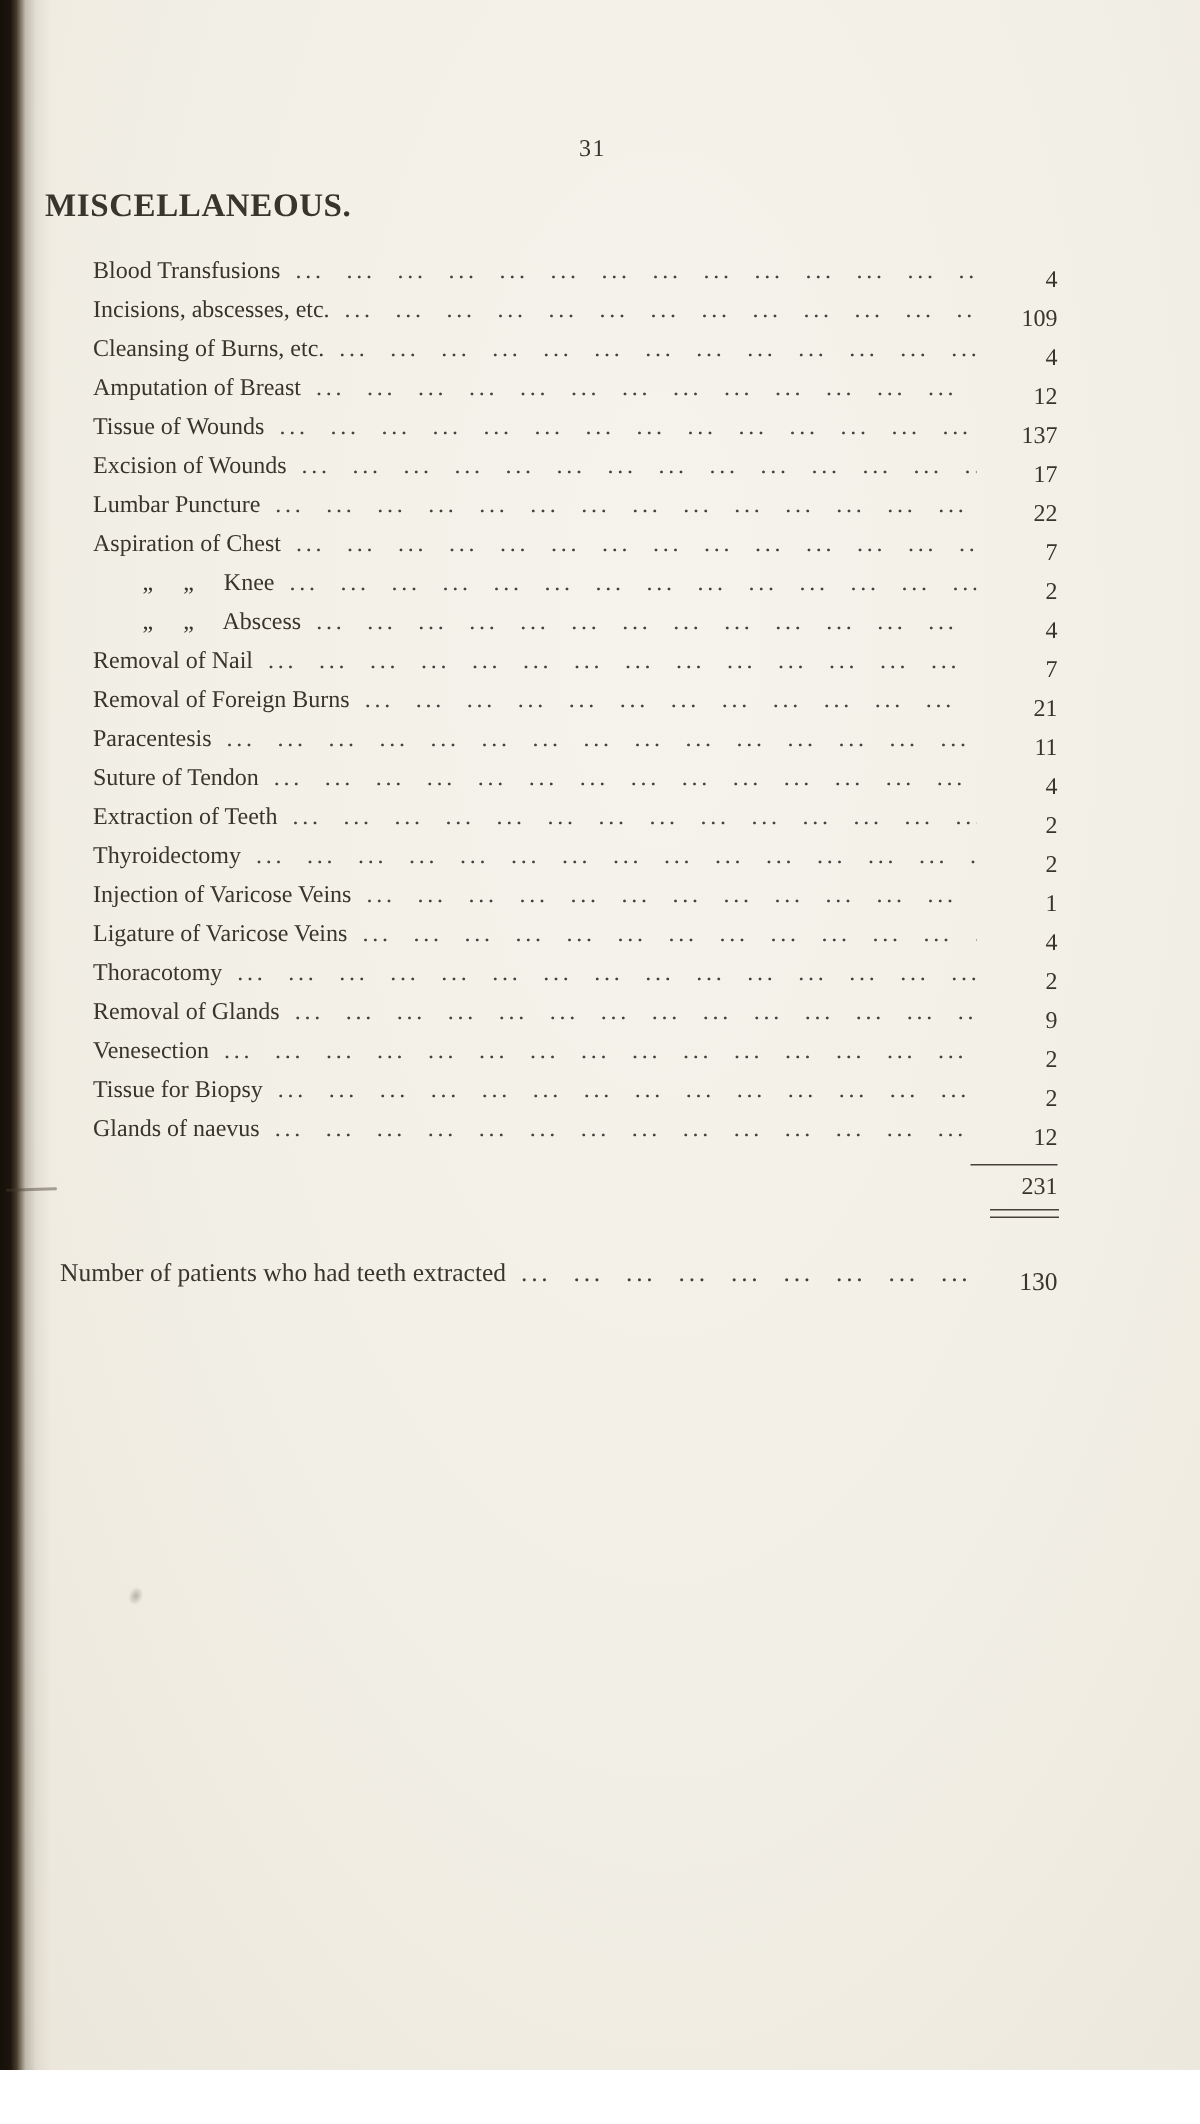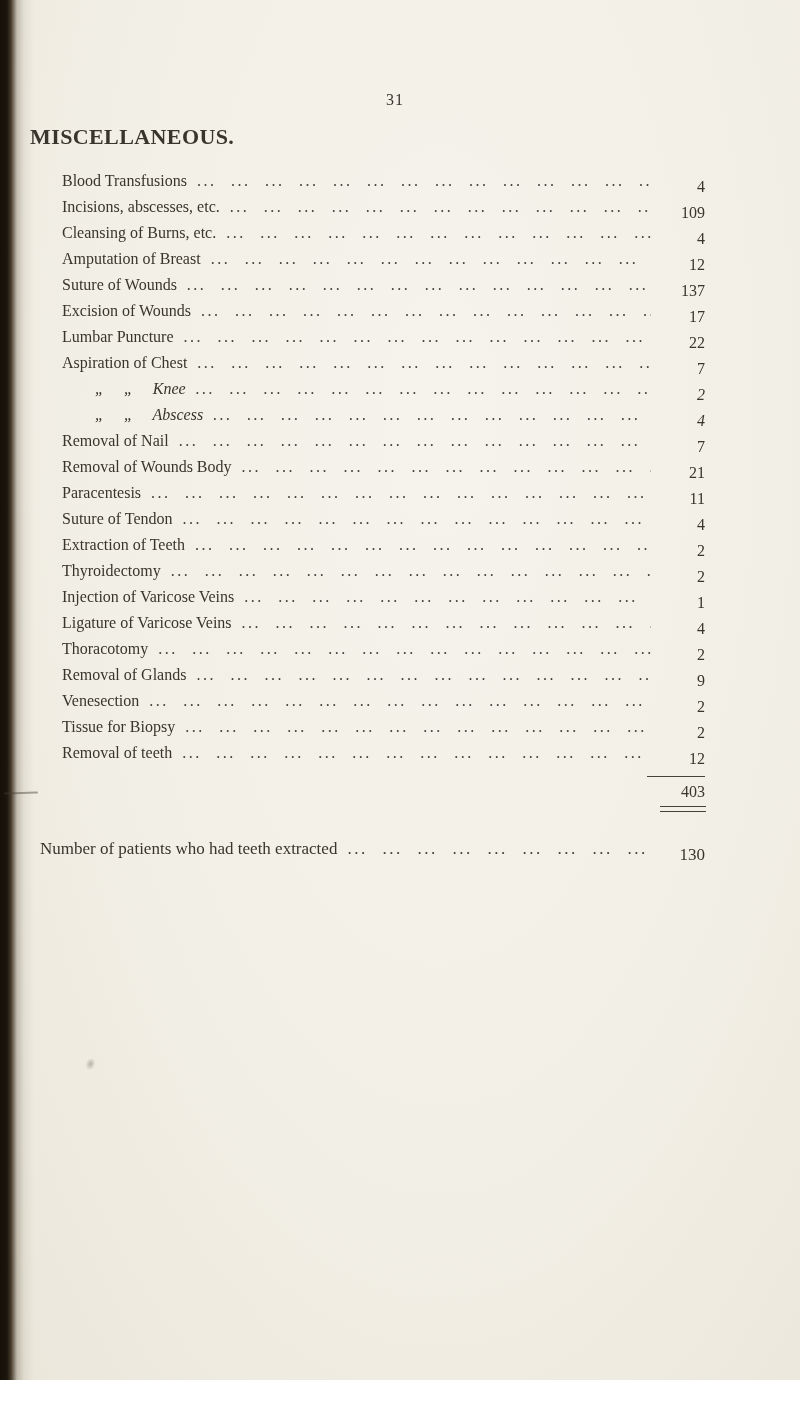--- a/index.html
+++ b/index.html
@@ -47,21 +47,21 @@
   }
   .rows {
     margin: 20px 0 0 32px;
   }
   .row {
     display: flex;
     align-items: center;
     line-height: 26px;
     font-size: 16px;
   }
-  .row.indent { padding-left: 33px; font-style: italic; }
+  .row.indent { padding-left: 33px; }
   .label {
     flex: 0 0 auto;
     white-space: pre;
   }
   .leader {
     flex: 1 1 auto;
     min-width: 0;
     overflow: hidden;
     white-space: pre;
     letter-spacing: 2.5px;
@@ -151,21 +151,21 @@
           <span class="label">Cleansing of Burns, etc.</span>
           <span class="leader">... ... ... ... ... ... ... ... ... ... ... ... ... ... ... ... ... ... ... ... ... ... ... ... ... ... ... ... ... ... ... ... ... ... ... ... ... ... ... ... </span>
           <span class="value">4</span>
         </div>
         <div class="row">
           <span class="label">Amputation of Breast</span>
           <span class="leader">... ... ... ... ... ... ... ... ... ... ... ... ... ... ... ... ... ... ... ... ... ... ... ... ... ... ... ... ... ... ... ... ... ... ... ... ... ... ... ... </span>
           <span class="value">12</span>
         </div>
         <div class="row">
-          <span class="label">Suture of Wounds</span>
+          <span class="label">Tissue of Wounds</span>
           <span class="leader">... ... ... ... ... ... ... ... ... ... ... ... ... ... ... ... ... ... ... ... ... ... ... ... ... ... ... ... ... ... ... ... ... ... ... ... ... ... ... ... </span>
           <span class="value">137</span>
         </div>
         <div class="row">
           <span class="label">Excision of Wounds</span>
           <span class="leader">... ... ... ... ... ... ... ... ... ... ... ... ... ... ... ... ... ... ... ... ... ... ... ... ... ... ... ... ... ... ... ... ... ... ... ... ... ... ... ... </span>
           <span class="value">17</span>
         </div>
         <div class="row">
           <span class="label">Lumbar Puncture</span>
@@ -186,21 +186,21 @@
           <span class="label">„     „     Abscess</span>
           <span class="leader">... ... ... ... ... ... ... ... ... ... ... ... ... ... ... ... ... ... ... ... ... ... ... ... ... ... ... ... ... ... ... ... ... ... ... ... ... ... ... ... </span>
           <span class="value">4</span>
         </div>
         <div class="row">
           <span class="label">Removal of Nail</span>
           <span class="leader">... ... ... ... ... ... ... ... ... ... ... ... ... ... ... ... ... ... ... ... ... ... ... ... ... ... ... ... ... ... ... ... ... ... ... ... ... ... ... ... </span>
           <span class="value">7</span>
         </div>
         <div class="row">
-          <span class="label">Removal of Wounds Body</span>
+          <span class="label">Removal of Foreign Burns</span>
           <span class="leader">... ... ... ... ... ... ... ... ... ... ... ... ... ... ... ... ... ... ... ... ... ... ... ... ... ... ... ... ... ... ... ... ... ... ... ... ... ... ... ... </span>
           <span class="value">21</span>
         </div>
         <div class="row">
           <span class="label">Paracentesis</span>
           <span class="leader">... ... ... ... ... ... ... ... ... ... ... ... ... ... ... ... ... ... ... ... ... ... ... ... ... ... ... ... ... ... ... ... ... ... ... ... ... ... ... ... </span>
           <span class="value">11</span>
         </div>
         <div class="row">
           <span class="label">Suture of Tendon</span>
@@ -241,29 +241,29 @@
           <span class="label">Venesection</span>
           <span class="leader">... ... ... ... ... ... ... ... ... ... ... ... ... ... ... ... ... ... ... ... ... ... ... ... ... ... ... ... ... ... ... ... ... ... ... ... ... ... ... ... </span>
           <span class="value">2</span>
         </div>
         <div class="row">
           <span class="label">Tissue for Biopsy</span>
           <span class="leader">... ... ... ... ... ... ... ... ... ... ... ... ... ... ... ... ... ... ... ... ... ... ... ... ... ... ... ... ... ... ... ... ... ... ... ... ... ... ... ... </span>
           <span class="value">2</span>
         </div>
         <div class="row">
-          <span class="label">Removal of teeth</span>
+          <span class="label">Glands of naevus</span>
           <span class="leader">... ... ... ... ... ... ... ... ... ... ... ... ... ... ... ... ... ... ... ... ... ... ... ... ... ... ... ... ... ... ... ... ... ... ... ... ... ... ... ... </span>
           <span class="value">12</span>
         </div>
       </div>
 
     <div class="total-block">
       <div class="total-rule"></div>
-      <div class="total-value">403</div>
+      <div class="total-value">231</div>
       <div class="total-double-rule"></div>
     </div>
 
     <div class="footer-row">
       <span class="label">Number of patients who had teeth extracted</span>
       <span class="leader">... ... ... ... ... ... ... ... ... ... ... ... ... ... ... ... ... ... ... ... ... ... ... ... ... ... ... ... ... ... ... ... ... ... ... ... ... ... ... ... </span>
       <span class="value">130</span>
     </div>
   </div>
 </div>

